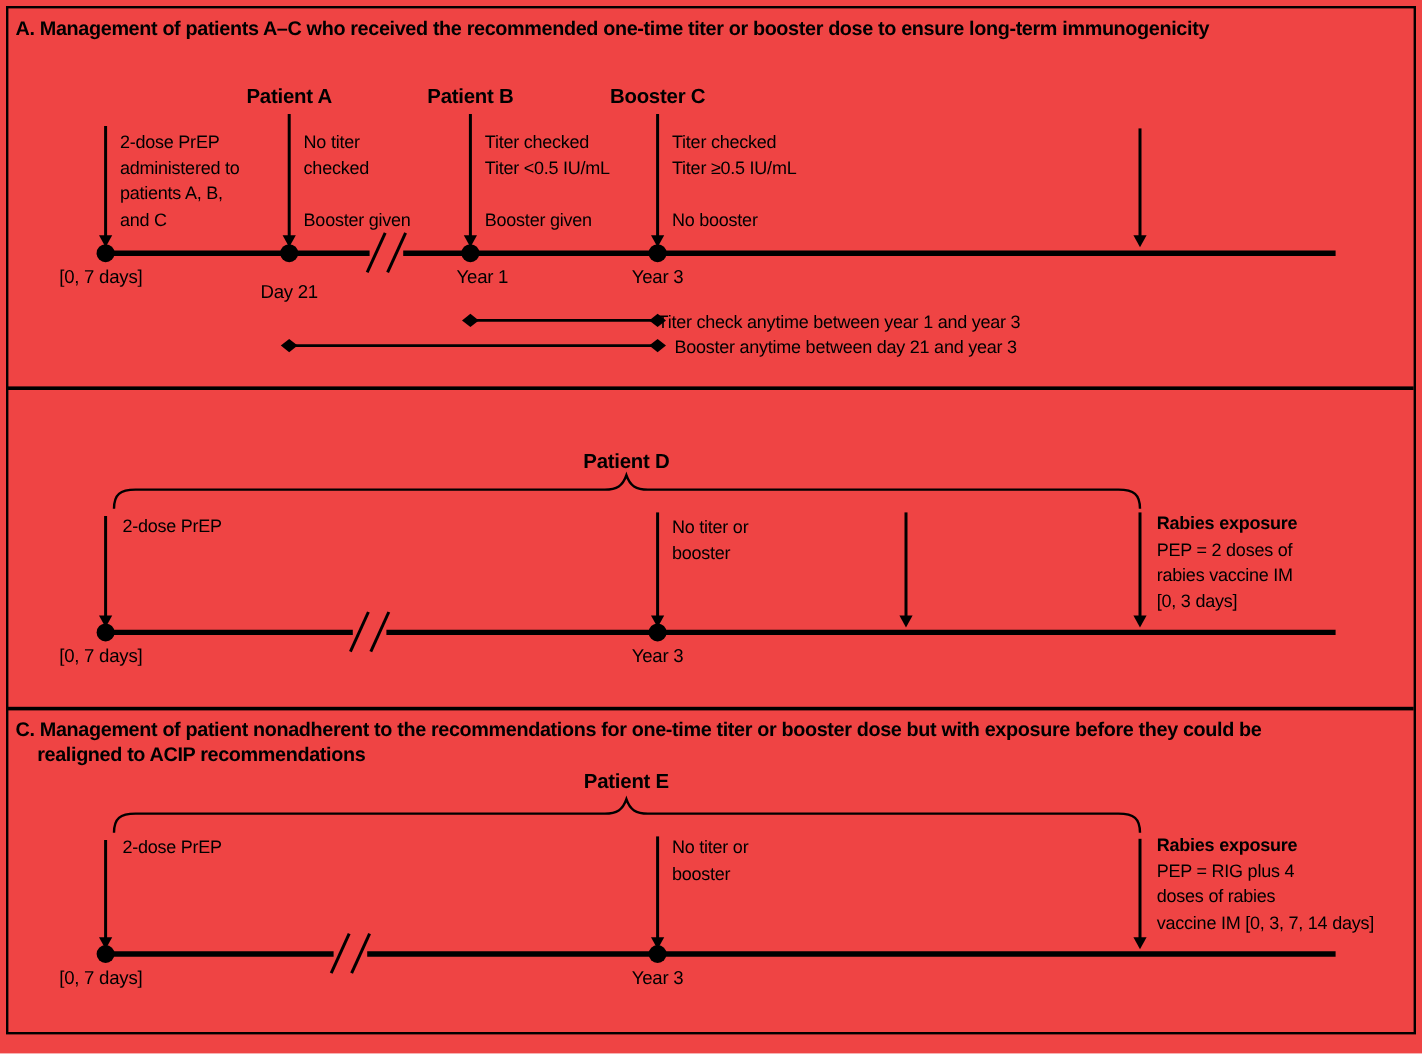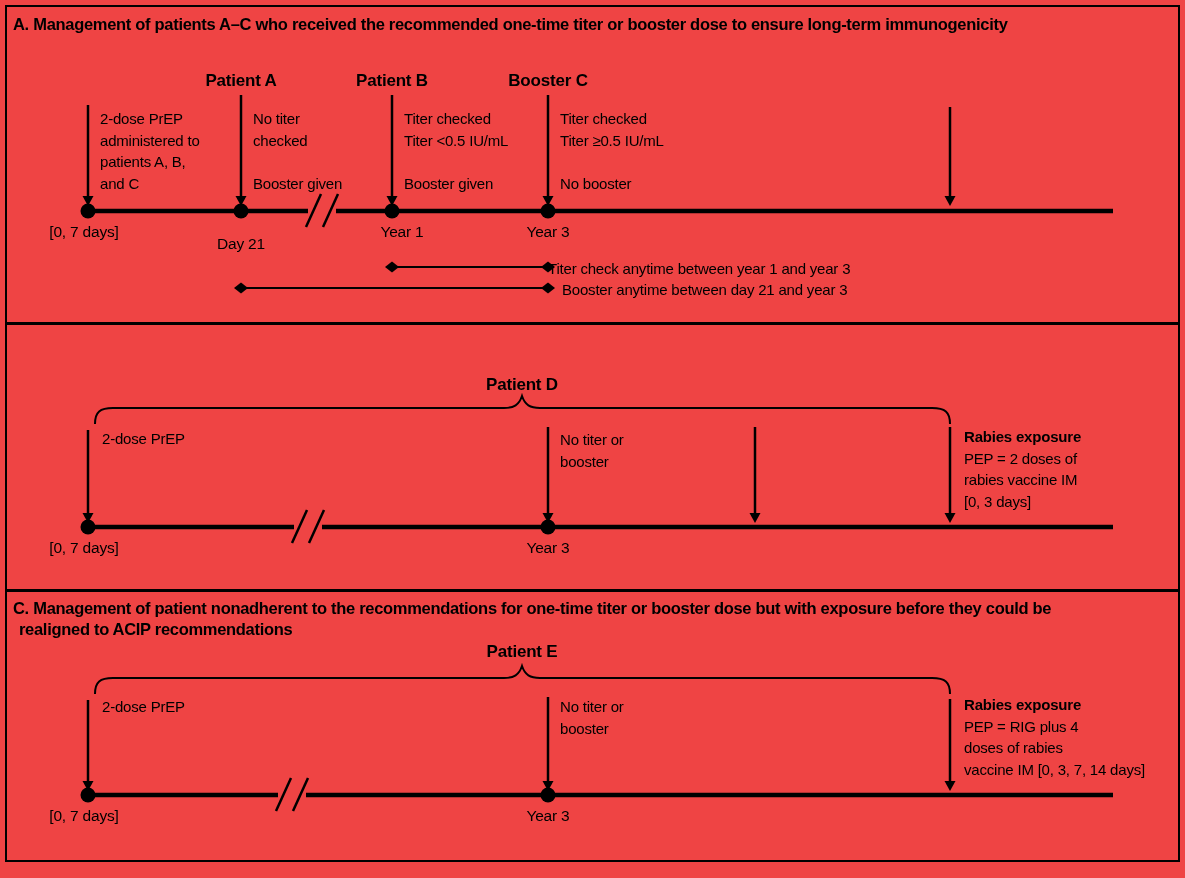--- a/index.html
+++ b/index.html
@@ -162,21 +162,21 @@
     <div class="bold">Rabies exposure</div>
     <div>PEP = 2 doses of</div>
     <div>rabies vaccine IM</div>
     <div>[0, 3 days]</div>
   </div>
 
   <div class="t axis" style="left:84px; top:537px;">[0, 7 days]</div>
   <div class="t axis" style="left:548px; top:537px;">Year 3</div>
 
   <div class="t title" style="left:13px; top:598px;">C. Management of patient nonadherent to the recommendations for one-time titer or booster dose but with exposure before they could be</div>
-  <div class="t title" style="left:19px; top:619px;">realigned to ACIP recommendations</div>
+  <div class="t title" style="left:31px; top:619px;">realigned to ACIP recommendations</div>
 
   <div class="t patient" style="left:522px; top:641px;">Patient E</div>
 
   <div class="t" style="left:102px; top:696px;">2-dose PrEP</div>
 
   <div class="t" style="left:560px; top:696px;">
     <div>No titer or</div>
     <div>booster</div>
   </div>
 

